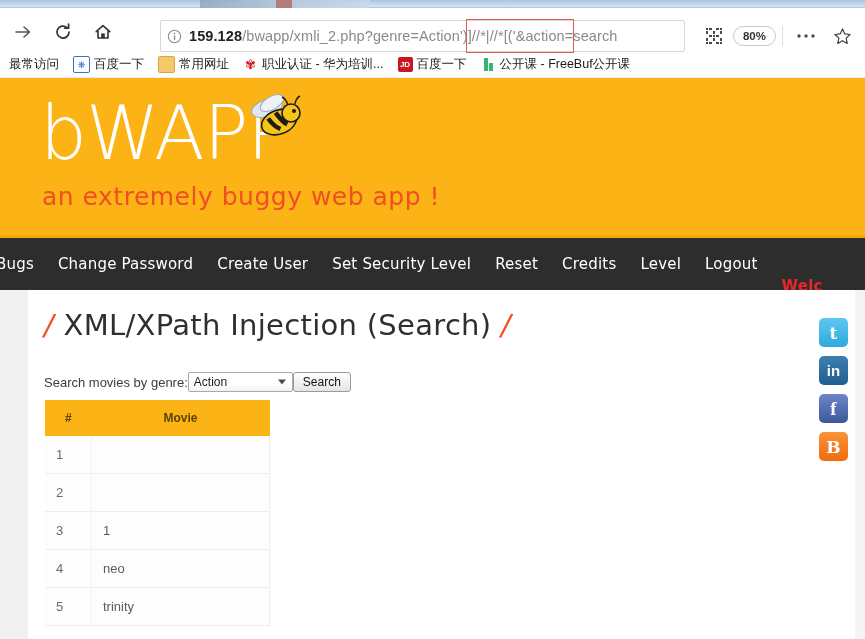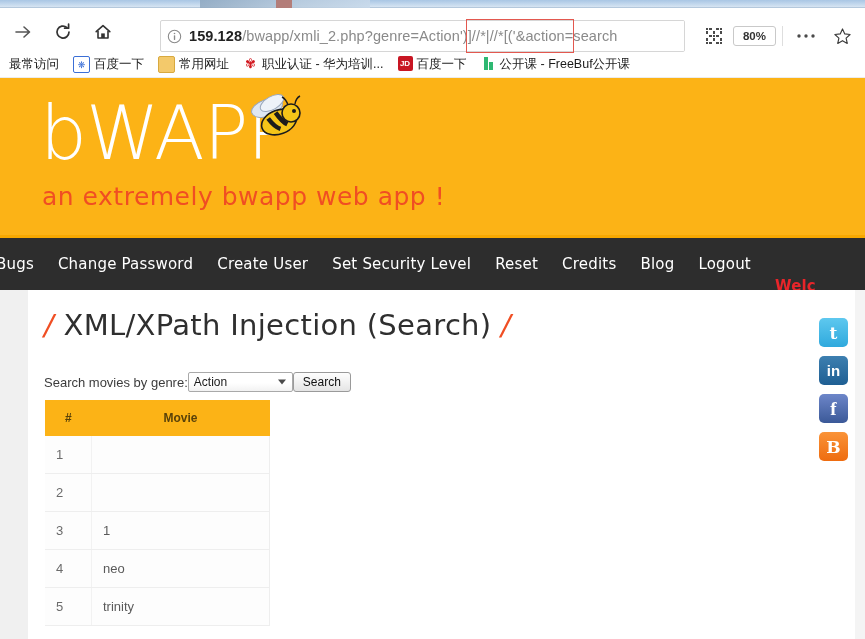--- a/index.html
+++ b/index.html
@@ -115,21 +115,21 @@
     align-items: center;
     gap: 2px;
   }
   .tb-icon {
     width: 34px; height: 30px;
     display: flex; align-items: center; justify-content: center;
     color: #4a4a4a;
   }
   .zoom-badge {
     border: 1px solid #c9c9c9;
-    border-radius: 3px;
+    border-radius: 10px;
     padding: 2px 9px;
     font-size: 11.5px;
     font-weight: bold;
     color: #333;
     background: #fff;
     line-height: 1.25;
   }
   .tb-sep {
     width: 1px; height: 20px; background: #dedede; margin: 0 4px;
   }
@@ -152,21 +152,21 @@
     width: 865px; height: 26px;
     background: #ffffff;
     display: flex;
     align-items: center;
     padding-left: 2px;
     box-sizing: border-box;
     border-bottom: 1px solid #ececec;
   }
   .bm {
     display: flex;
-    align-items: flex-start;
+    align-items: center;
     gap: 4px;
     font-size: 12.5px;
     color: #1a1a1a;
     padding: 0 7px;
     white-space: nowrap;
     cursor: default;
   }
   .bm-ico {
     width: 15px; height: 15px;
     display: flex; align-items: center; justify-content: center;
@@ -510,31 +510,31 @@
       <svg class="bee" viewBox="0 0 62 52">
         <ellipse cx="24" cy="16" rx="16" ry="8.5" fill="#dfe7f2" stroke="#9aa7bb" stroke-width="1" transform="rotate(-18 24 16)"></ellipse>
         <ellipse cx="29" cy="11" rx="13" ry="6.5" fill="#eef2f8" stroke="#9aa7bb" stroke-width="1" transform="rotate(-30 29 11)"></ellipse>
         <ellipse cx="36" cy="30" rx="18" ry="12" fill="#f5c518" stroke="#1c1c1c" stroke-width="1.6" transform="rotate(-20 36 30)"></ellipse>
         <path d="M27 23 q3 10 8 14" stroke="#1c1c1c" stroke-width="4.5" fill="none" transform="rotate(-20 36 30)"></path>
         <path d="M36 20 q3 11 7 15" stroke="#1c1c1c" stroke-width="4.5" fill="none" transform="rotate(-20 36 30)"></path>
         <circle cx="48" cy="21" r="9" fill="#f5c518" stroke="#1c1c1c" stroke-width="1.6"></circle>
         <circle cx="51" cy="19" r="2" fill="#1c1c1c"></circle>
         <path d="M45 13 q-2 -6 -6 -8 M52 12 q1 -6 5 -8" stroke="#1c1c1c" stroke-width="1.4" fill="none"></path>
       </svg>
-      <div class="banner-tag">an extremely bwapp web app !</div>
+      <div class="banner-tag">an extremely buggy web app !</div>
     </div>
 
     <div class="navbar">
       <span class="nav-item">Bugs</span>
       <span class="nav-item">Change Password</span>
       <span class="nav-item">Create User</span>
       <span class="nav-item">Set Security Level</span>
       <span class="nav-item">Reset</span>
       <span class="nav-item">Credits</span>
-      <span class="nav-item">Blog</span>
+      <span class="nav-item">Level</span>
       <span class="nav-item">Logout</span>
       <span class="nav-item welcome">Welc</span>
     </div>
 
     <div class="content">
       <div class="left-rail"></div>
       <div class="right-rail"></div>
 
       <h1 class="page-title">
         <span class="slash">/</span>

